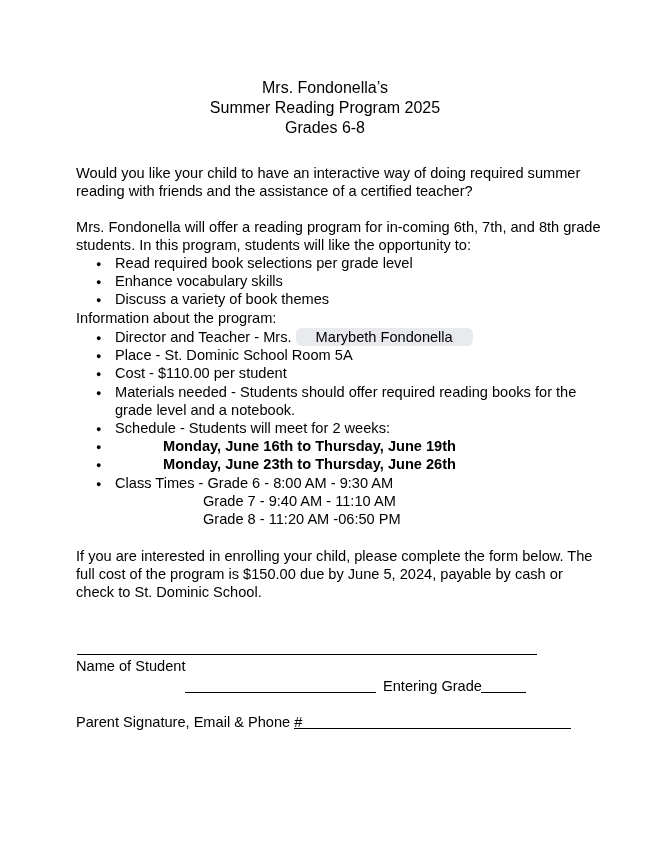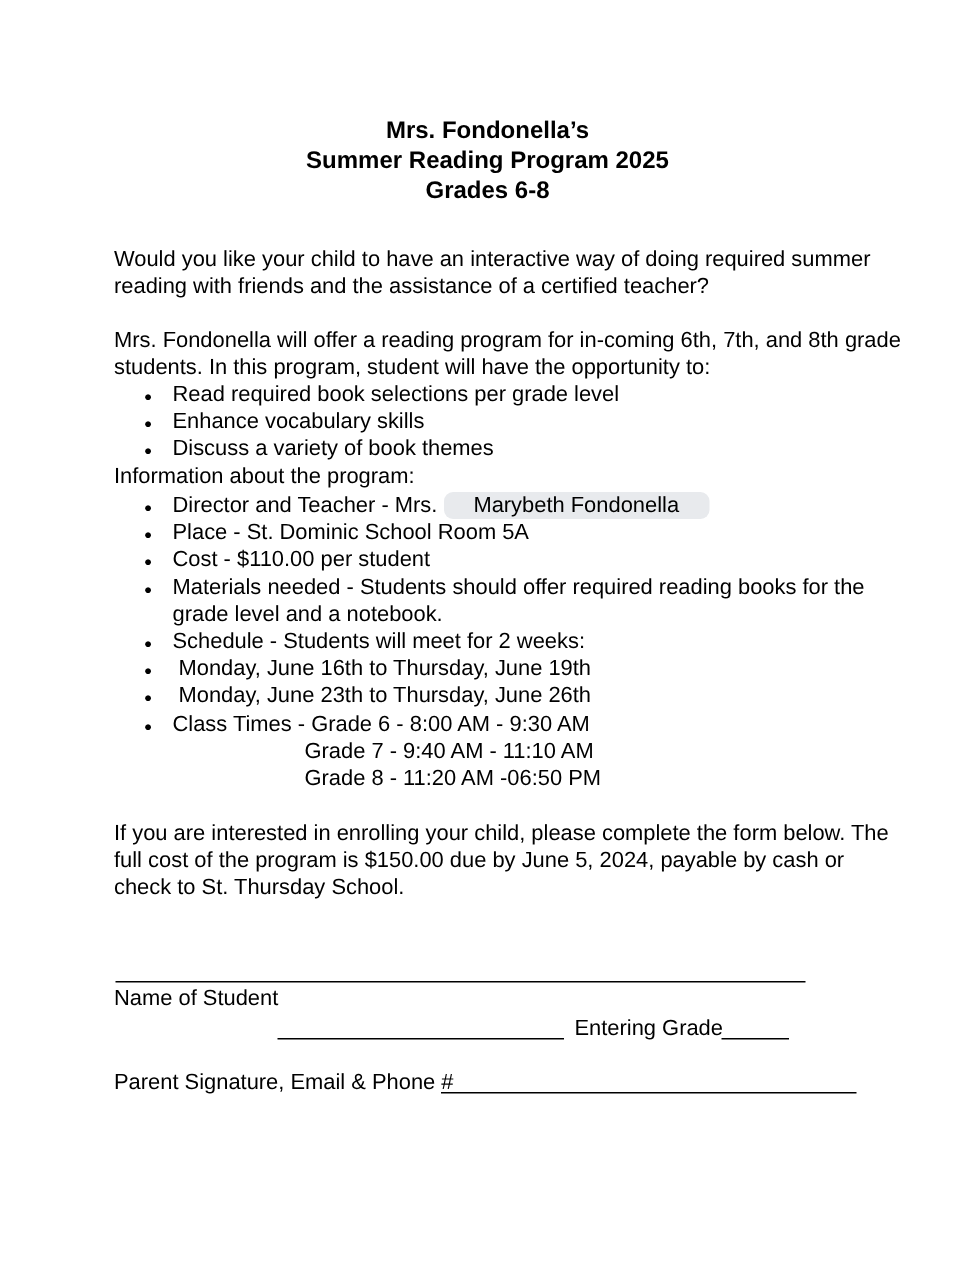--- a/index.html
+++ b/index.html
@@ -1,37 +1,37 @@
 <!DOCTYPE html>
 <html><head>
 <meta charset="utf-8">
 <style>
   html, body { margin: 0; padding: 0; background: #ffffff; }
   body { width: 650px; height: 841px; position: relative; overflow: hidden;
          font-family: "Liberation Sans", sans-serif; color: #000; font-size: 14.6px; }
-  .title { position: absolute; left: 0; width: 650px; text-align: center; font-size: 16px; line-height: 20px; font-weight: bold; }
+  .title { position: absolute; left: 0; width: 650px; text-align: center; font-size: 16px; line-height: 20px; }
   .line { position: absolute; left: 76px; white-space: nowrap; line-height: 18px; }
   .bullet { position: absolute; left: 96px; line-height: 18px; }
   .bullet::before { content: "\25CF"; position: absolute; left: 0; font-size: 9px; top: 0; }
   .btext { position: absolute; left: 115px; white-space: nowrap; line-height: 18px; }
-  .bold { font-weight: normal; }
+  .bold { font-weight: bold; margin-left: 44px; }
   .chip { background: #e8eaed; border-radius: 6px; padding: 1px 20px; }
   .rule { position: absolute; height: 1px; background: #000; }
 </style>
 </head>
 <body>
 
 <div class="title" style="top:78px">Mrs. Fondonella’s</div>
 <div class="title" style="top:98px">Summer Reading Program 2025</div>
 <div class="title" style="top:118px">Grades 6-8</div>
 
 <div class="line" style="top:164px">Would you like your child to have an interactive way of doing required summer</div>
 <div class="line" style="top:182px">reading with friends and the assistance of a certified teacher?</div>
 <div class="line" style="top:218px">Mrs. Fondonella will offer a reading program for in-coming 6th, 7th, and 8th grade</div>
-<div class="line" style="top:236px">students. In this program, student will have the opportunity to:</div>
+<div class="line" style="top:236px">students. In this program, students will like the opportunity to:</div>
 
 <div class="bullet" style="top:255px"></div>
 <div class="btext" style="top:254px">Read required book selections per grade level</div>
 <div class="bullet" style="top:273px"></div>
 <div class="btext" style="top:272px">Enhance vocabulary skills</div>
 <div class="bullet" style="top:291px"></div>
 <div class="btext" style="top:290px">Discuss a variety of book themes</div>
 
 <div class="line" style="top:309px">Information about the program:</div>
 
@@ -53,21 +53,21 @@
 <div class="btext bold" style="top:437px;left:119px">Monday, June 16th to Thursday, June 19th</div>
 <div class="bullet" style="top:456px"></div>
 <div class="btext bold" style="top:455px;left:119px">Monday, June 23th to Thursday, June 26th</div>
 <div class="bullet" style="top:475px"></div>
 <div class="btext" style="top:474px">Class Times - Grade 6 - 8:00 AM - 9:30 AM</div>
 <div class="btext" style="top:492px;left:203px">Grade 7 - 9:40 AM - 11:10 AM</div>
 <div class="btext" style="top:510px;left:203px">Grade 8 - 11:20 AM -06:50 PM</div>
 
 <div class="line" style="top:547px">If you are interested in enrolling your child, please complete the form below.  The</div>
 <div class="line" style="top:565px">full cost of the program is $150.00 due by June 5, 2024, payable by cash or</div>
-<div class="line" style="top:583px">check to St. Thursday School.</div>
+<div class="line" style="top:583px">check to St. Dominic School.</div>
 
 <div class="rule" style="top:654px;left:77px;width:460px"></div>
 
 <div class="line" style="top:657px">Name of Student</div>
 <div class="rule" style="top:692px;left:185px;width:191px"></div>
 <div class="line" style="top:677px;left:383px">Entering Grade</div>
 <div class="rule" style="top:692px;left:481px;width:45px"></div>
 
 <div class="line" style="top:713px">Parent Signature, Email &amp; Phone #</div>
 <div class="rule" style="top:728px;left:294px;width:277px"></div>

